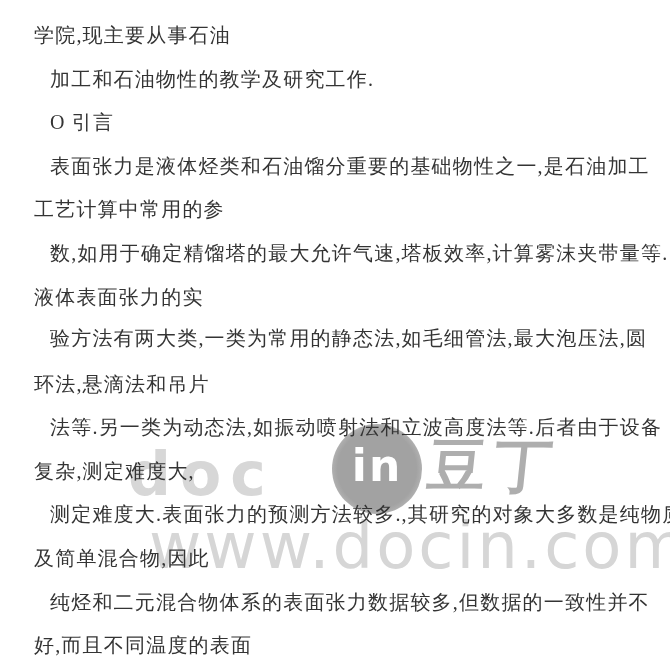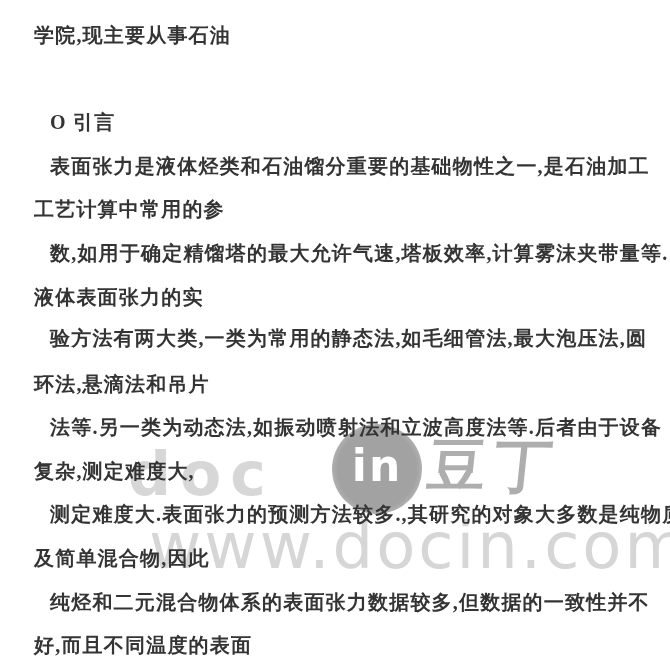--- a/index.html
+++ b/index.html
@@ -83,21 +83,20 @@
     z-index: 1;
   }
   .line {
     position: absolute;
     left: 34px;
     font-size: 20px;
     line-height: 26px;
     letter-spacing: 1.2px;
     color: var(--text, #343434);
     white-space: nowrap;
-    font-weight: bold;
   }
   .line.indent {
     left: 50px;
   }
 </style>
 </head>
 <body>
 
 <div class="page">
 
@@ -105,20 +104,21 @@
     <div class="wm-doc">doc</div>
     <div class="wm-circle">
       <span class="wm-in">in</span>
     </div>
     <div class="wm-douding">豆丁</div>
     <div class="wm-url">www.docin.com</div>
   </div>
 
   <div class="textlayer">
     <div class="line" style="top:22px">学院,现主要从事石油</div>
+    <div class="line indent" style="top:66px">加工和石油物性的教学及研究工作.</div>
     <div class="line indent" style="top:109px">O 引言</div>
     <div class="line indent" style="top:153px">表面张力是液体烃类和石油馏分重要的基础物性之一,是石油加工</div>
     <div class="line" style="top:196px">工艺计算中常用的参</div>
     <div class="line" style="top:284px">液体表面张力的实</div>
     <div class="line indent" style="top:240px">数,如用于确定精馏塔的最大允许气速,塔板效率,计算雾沫夹带量等.</div>
     <div class="line indent" style="top:325px">验方法有两大类,一类为常用的静态法,如毛细管法,最大泡压法,圆</div>
     <div class="line indent" style="top:414px">法等.另一类为动态法,如振动喷射法和立波高度法等.后者由于设备</div>
     <div class="line" style="top:371px">环法,悬滴法和吊片</div>
     <div class="line" style="top:458px">复杂,测定难度大,</div>
     <div class="line indent" style="top:501px">测定难度大.表面张力的预测方法较多.,其研究的对象大多数是纯物质</div>

